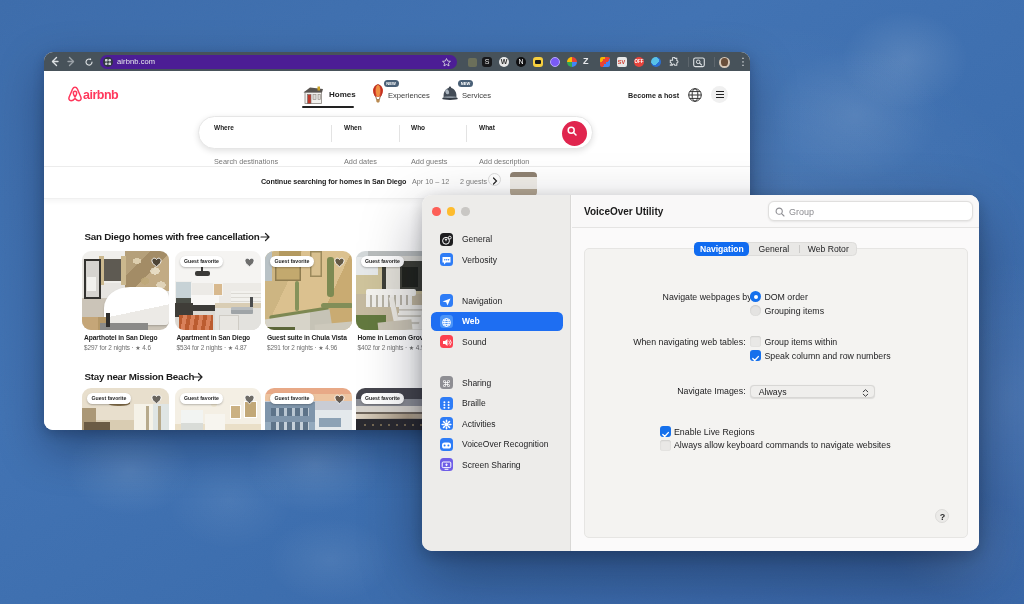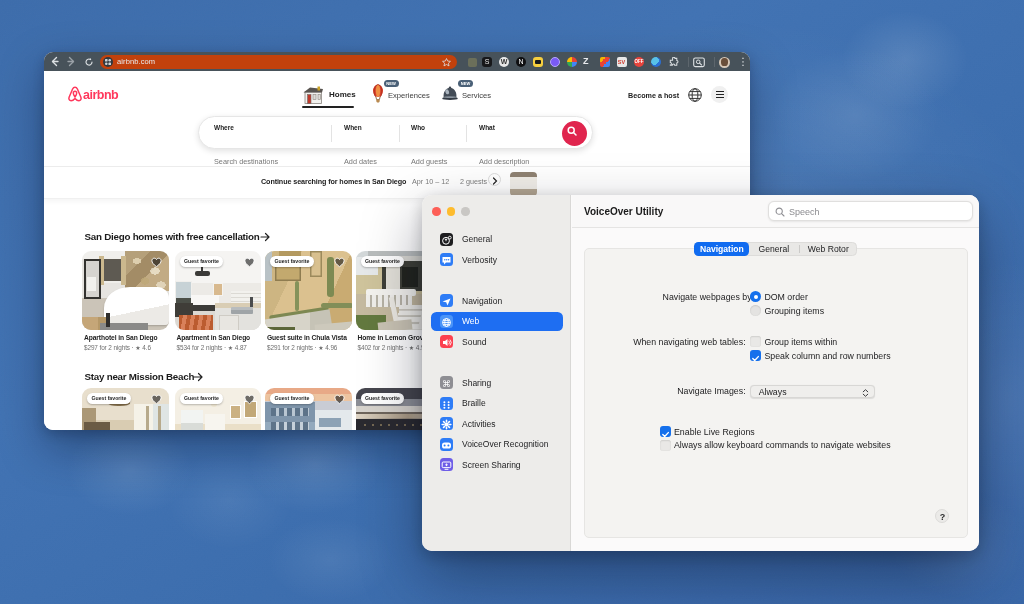--- a/index.html
+++ b/index.html
@@ -26,21 +26,21 @@
   .abs { position:absolute; }
 
   
   #browser { position:absolute; left:44px; top:52px; width:706px; height:378px;
     border-radius:9px; background:#fff;
     box-shadow: 0 18px 45px rgba(0,10,30,.35), 0 4px 12px rgba(0,10,30,.2);
   }
   #toolbar { position:absolute; left:0; top:0; right:0; height:19px;
     background:#47525a; border-radius:9px 9px 0 0; }
   #urlpill { position:absolute; left:56px; top:2.5px; width:357px; height:14px;
-    background:#c2410c; border-radius:7px; color:#e8eaed; font-size:7.5px;
+    background:#4c1d95; border-radius:7px; color:#e8eaed; font-size:7.5px;
     line-height:14px; }
   #urlpill .site { position:absolute; left:17px; top:0; letter-spacing:.1px; }
   #bwcontent { position:absolute; left:0; top:19px; right:0; bottom:0;
     background:#fff; border-radius:0 0 9px 9px; overflow:hidden; }
 
   
   #searchpill { position:absolute; left:154px; top:45px; width:395px; height:33px;
     background:#fff; border:1px solid #e6e6e6; border-radius:17px;
     box-shadow:0 2px 6px rgba(0,0,0,.12); }
   .sp-label { position:absolute; top:7px; font-size:6.5px; font-weight:bold; color:#222; }
@@ -414,21 +414,21 @@
             <path d="M2.5 6.5 L10.5 3.5 L7.5 10.5 L6.2 7.3 Z" fill="#fff"></path>
           </svg></div>
       <div class="vo-txt">Navigation</div>
       </div>
     <div class="vo-row" style="top:116.5px">
       <div class="vo-ic" style="background:#4b94f8"><svg width="13" height="13" viewBox="0 0 13 13">
             <circle cx="6.5" cy="6.5" r="4" fill="none" stroke="#fff" stroke-width="0.9"></circle>
             <ellipse cx="6.5" cy="6.5" rx="1.8" ry="4" fill="none" stroke="#fff" stroke-width="0.9"></ellipse>
             <path d="M2.6 6.5 h7.8 M3.2 4.4 h6.6 M3.2 8.6 h6.6" stroke="#fff" stroke-width="0.9"></path>
           </svg></div>
-      <div class="vo-txt" style="color:#fff;font-weight:normal">Web</div>
+      <div class="vo-txt" style="color:#fff;font-weight:bold">Web</div>
       </div>
     <div class="vo-row" style="top:137px">
       <div class="vo-ic" style="background:#fc4150"><svg width="13" height="13" viewBox="0 0 13 13">
             <path d="M3 5 h2 l2.5-2 v7 l-2.5-2 h-2 z" fill="#fff"></path>
             <path d="M8.7 4.7 a2.6 2.6 0 0 1 0 3.6 M9.9 3.6 a4.2 4.2 0 0 1 0 5.8" stroke="#fff" stroke-width="0.9" fill="none"></path>
           </svg></div>
       <div class="vo-txt">Sound</div>
       </div>
     <div class="vo-row" style="top:178px">
       <div class="vo-ic" style="background:#8e8e93"><svg width="13" height="13" viewBox="0 0 13 13">
@@ -474,21 +474,21 @@
       </div>
   </div>
   <div id="vo-main">
     <div id="vo-title">
       <div class="abs" style="left:12px;top:10.5px;font-size:10px;font-weight:bold;color:#1a1a1a">VoiceOver Utility</div>
       <div id="vo-search">
         <svg class="abs" style="left:6px;top:5px" width="10" height="10" viewBox="0 0 10 10">
             <circle cx="4.2" cy="4.2" r="3.1" fill="none" stroke="#8e8e93" stroke-width="1.1"></circle>
             <path d="M6.6 6.6 L9 9" stroke="#8e8e93" stroke-width="1.1" stroke-linecap="round"></path>
           </svg>
-        <div class="abs" style="left:20px;top:4.5px;font-size:9px;color:#8c8c90">Speech</div>
+        <div class="abs" style="left:20px;top:4.5px;font-size:9px;color:#8c8c90">Group</div>
       </div>
     </div>
     <div id="vo-panel"></div>
 
     <div class="abs" style="left:122.4px;top:46.5px;width:163px;height:14px;background:#e9e8e6;border:0.5px solid #dddcda;border-radius:4.5px"></div>
     <div class="abs" style="left:226.8px;top:49.5px;width:1px;height:8px;background:#cbcac8"></div>
     <div class="abs" style="left:122.4px;top:46.5px;width:55px;height:14px;background:#106bf0;border-radius:4.5px;color:#fff;font-size:8.6px;font-weight:bold;text-align:center;line-height:14px">Navigation</div>
     <div class="abs" style="left:177.4px;top:46.5px;width:49px;height:14px;color:#1d1d1f;font-size:8.6px;text-align:center;line-height:14px">General</div>
     <div class="abs" style="left:227.8px;top:46.5px;width:57px;height:14px;color:#1d1d1f;font-size:8.6px;text-align:center;line-height:14px">Web Rotor</div>
 

